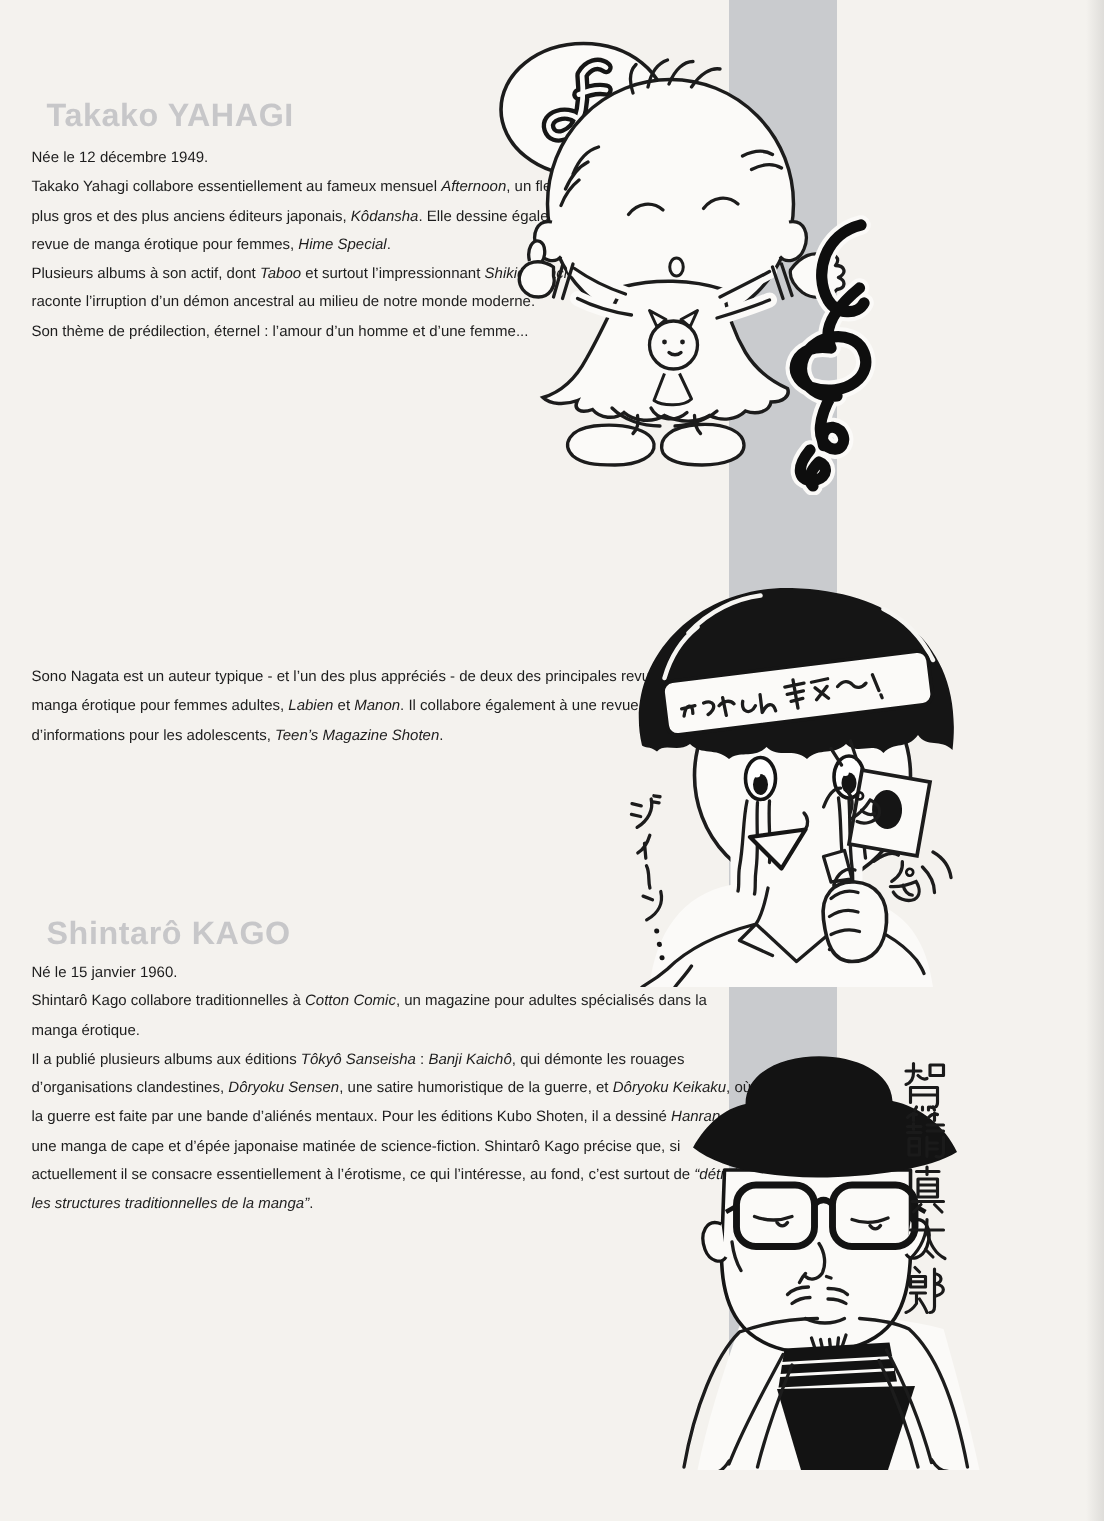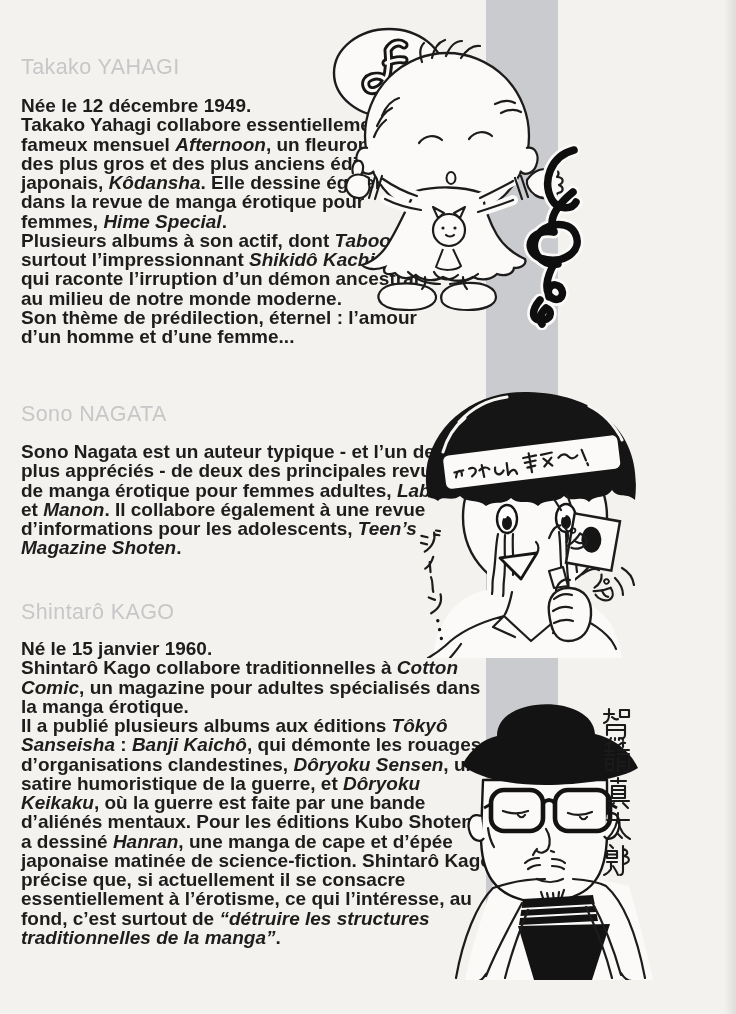--- a/index.html
+++ b/index.html
@@ -3,28 +3,28 @@
 <meta charset="utf-8">
 <style>
   html,body{margin:0;padding:0;background:#777;}
   .page{
     position:relative;width:736px;height:1014px;overflow:hidden;
     background:#f4f2ee;
     font-family:"Liberation Sans",sans-serif;
   }
   .gray-bar{position:absolute;left:486px;top:0;width:72px;height:962px;background:#c9cbce;}
   .heading{
-    position:absolute;left:21px;margin:0;
-    font-size:21.5px;font-weight:normal;letter-spacing:.4px;
+    position:absolute;left:21px;margin:10px;
+    font-size:21.5px;font-weight:bold;letter-spacing:.4px;
     color:#c7c7c9;
   }
   .h1pos{top:55px}.h2pos{top:402px}.h3pos{top:600px}
   .bio-text{
     position:absolute;left:21px;
-    font-size:19px;line-height:19.25px;font-weight:bold;color:#1d1d1d;
+    font-size:10px;line-height:19.25px;font-weight:normal;color:#1d1d1d;
   }
   .b1pos{top:96px;width:424px}
   .b2pos{top:442px;width:452px}
   .b3pos{top:639px;width:480px}
   .bio-text p{margin:0;}
   .it{font-style:italic;margin-top:38px;}
   .illus{position:absolute;}
   .baby-pos{left:322px;top:18px;}
   .sono-pos{left:403px;top:382px;}
   .kago-pos{left:433px;top:678px;}
@@ -40,21 +40,20 @@
   <div class="gray-bar"></div>
 
   <h2 class="heading h1pos">Takako YAHAGI</h2>
   <div class="bio-text b1pos">
     <p><span>Née le 12 décembre 1949.</span></p>
     <p><span>Takako Yahagi collabore essentiellement au fameux mensuel </span><span class="it">Afternoon</span><span>, un fleuron d’un des plus gros et des plus anciens éditeurs japonais, </span><span class="it">Kôdansha</span><span>. Elle dessine également dans la revue de manga érotique pour femmes, </span><span class="it">Hime Special</span><span>.</span></p>
     <p><span>Plusieurs albums à son actif, dont </span><span class="it">Taboo</span><span> et surtout l’impressionnant </span><span class="it">Shikidô Kachidoki</span><span>, qui raconte l’irruption d’un démon ancestral au milieu de notre monde moderne.</span></p>
     <p><span>Son thème de prédilection, éternel : l’amour d’un homme et d’une femme...</span></p>
   </div>
 
-  <h2 class="heading h2pos">Sono NAGATA</h2>
   <div class="bio-text b2pos">
     <p><span>Sono Nagata est un auteur typique - et l’un des plus appréciés - de deux des principales revues de manga érotique pour femmes adultes, </span><span class="it">Labien</span><span> et </span><span class="it">Manon</span><span>. Il collabore également à une revue d’informations pour les adolescents, </span><span class="it">Teen’s Magazine Shoten</span><span>.</span></p>
   </div>
 
   <h2 class="heading h3pos">Shintarô KAGO</h2>
   <div class="bio-text b3pos">
     <p><span>Né le 15 janvier 1960.</span></p>
     <p><span>Shintarô Kago collabore traditionnelles à </span><span class="it">Cotton Comic</span><span>, un magazine pour adultes spécialisés dans la manga érotique.</span></p>
     <p><span>Il a publié plusieurs albums aux éditions </span><span class="it">Tôkyô Sanseisha</span><span> : </span><span class="it">Banji Kaichô</span><span>, qui démonte les rouages d’organisations clandestines, </span><span class="it">Dôryoku Sensen</span><span>, une satire humoristique de la guerre, et </span><span class="it">Dôryoku Keikaku</span><span>, où la guerre est faite par une bande d’aliénés mentaux. Pour les éditions Kubo Shoten, il a dessiné </span><span class="it">Hanran</span><span>, une manga de cape et d’épée japonaise matinée de science-fiction. Shintarô Kago précise que, si actuellement il se consacre essentiellement à l’érotisme, ce qui l’intéresse, au fond, c’est surtout de </span><span class="it">“détruire les structures traditionnelles de la manga”</span><span>.</span></p>
   </div>

